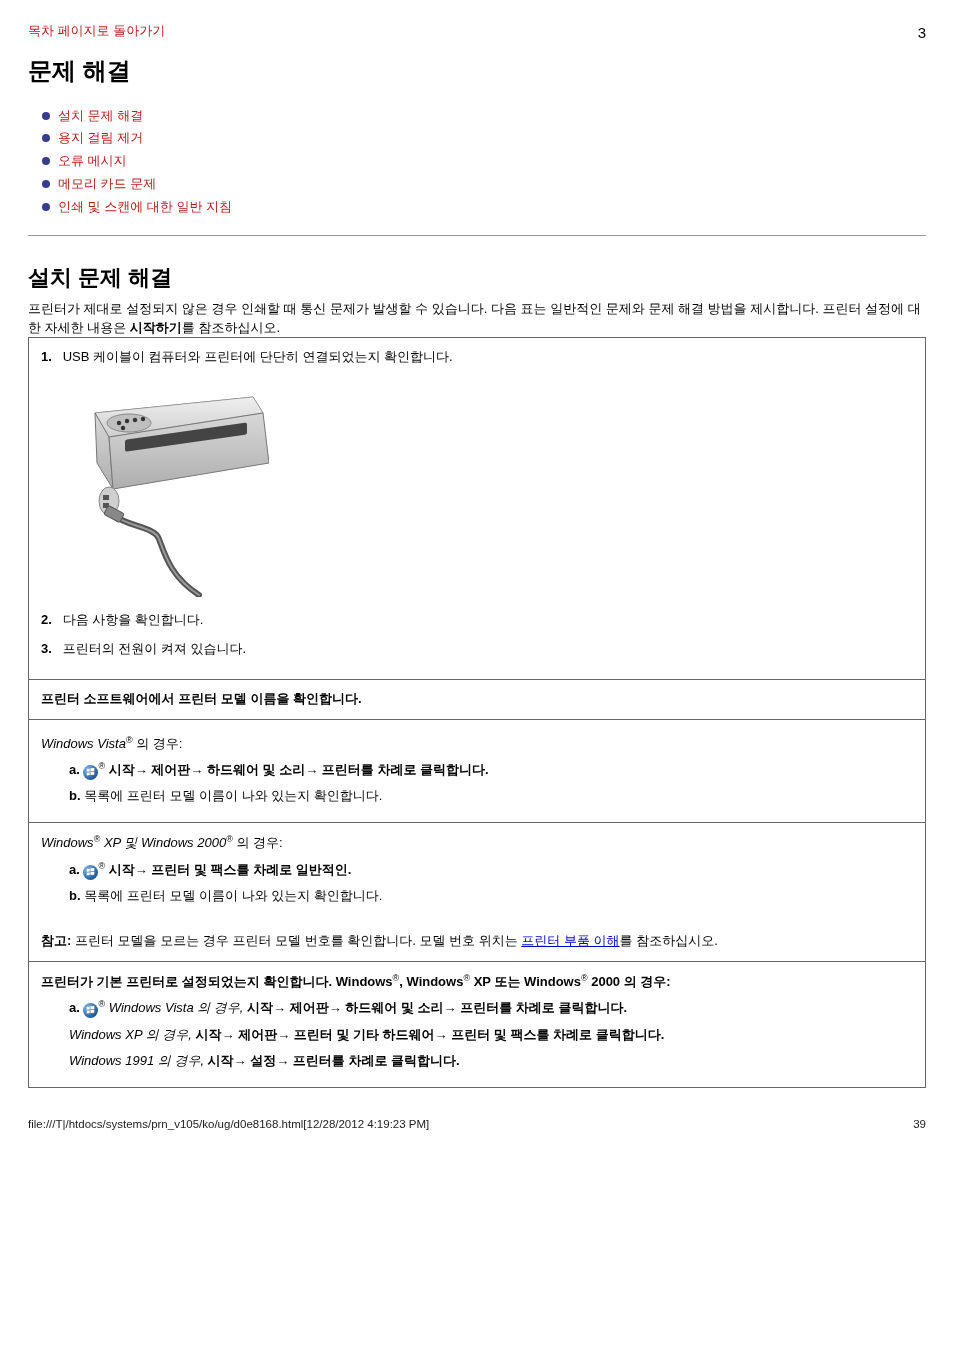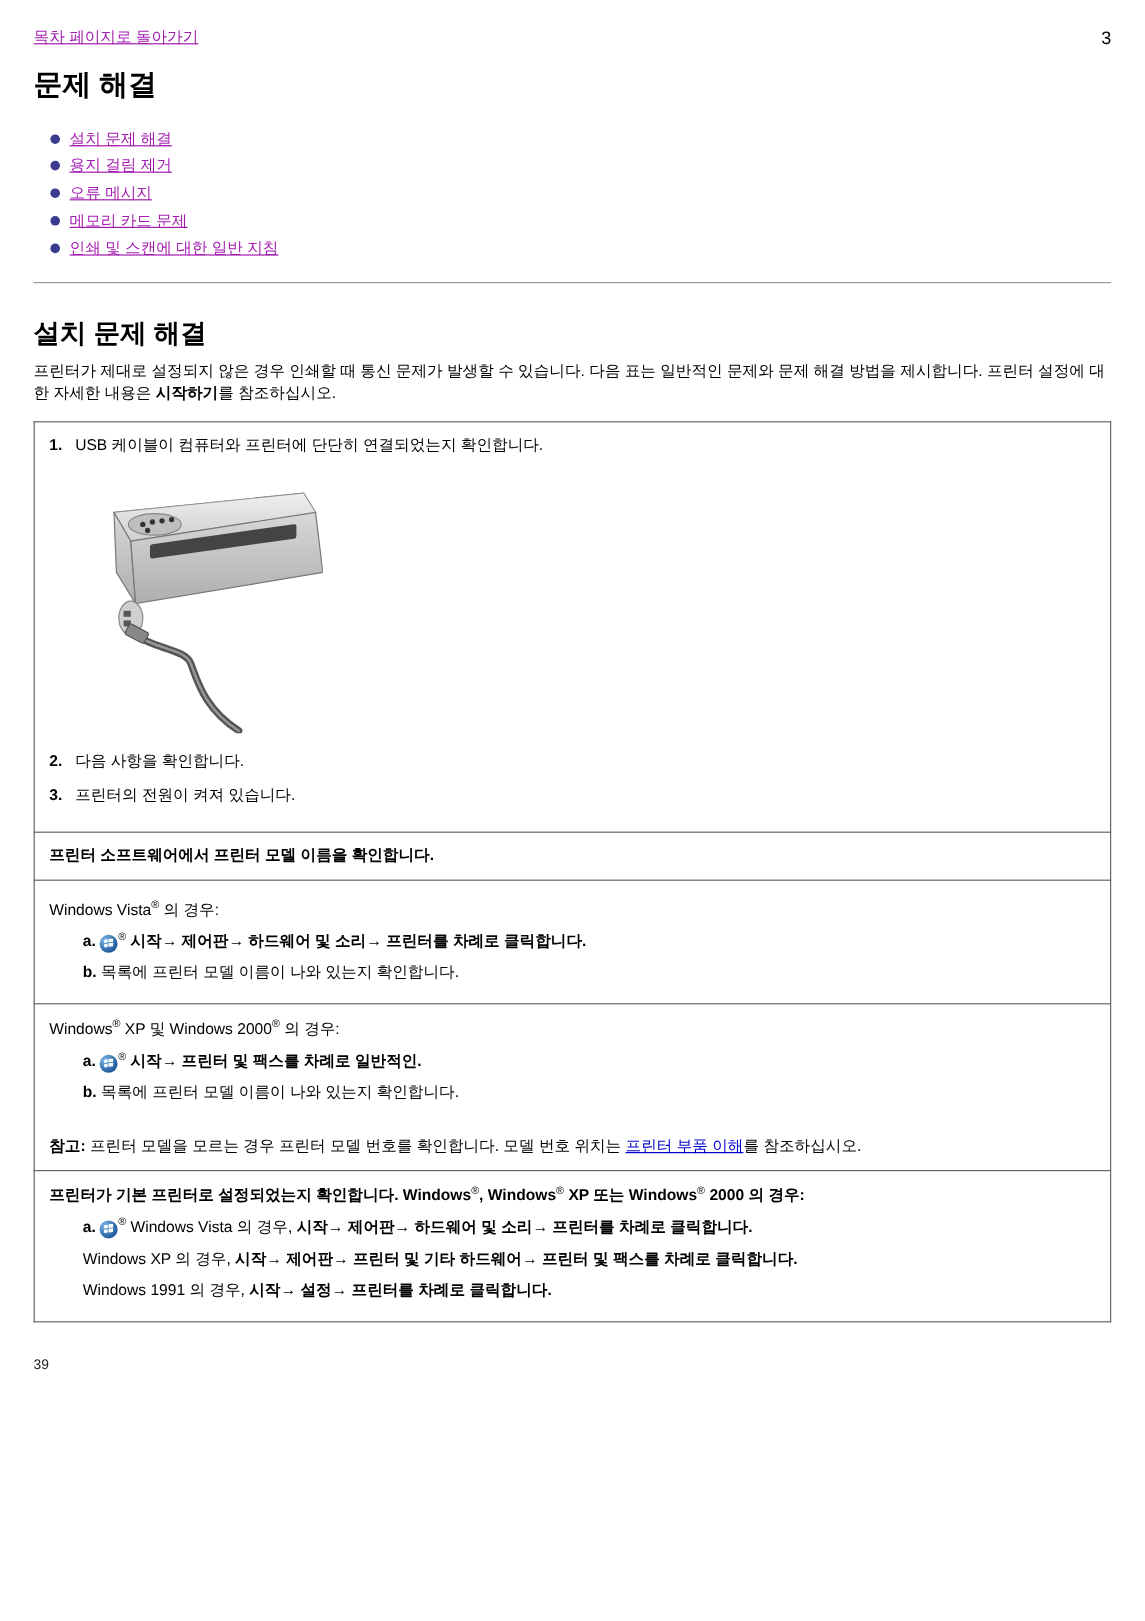--- a/index.html
+++ b/index.html
@@ -6,22 +6,21 @@
     body {
       font-family: Arial, Helvetica, sans-serif;
       background: #ffffff;
       color: #000000;
       font-size: 13px;
       line-height: 1.45;
       padding: 22px 28px 40px 28px;
       width: 954px;
     }
     a, .link {
-      color: #a21caf;
-      text-decoration: underline;
+      color: #b91c1c;
       cursor: pointer;
     }
     .header-row {
       display: flex;
       justify-content: space-between;
       align-items: flex-start;
       margin-bottom: 8px;
     }
     .back-link { font-size: 13px; }
     .page-num-top { font-size: 15px; }
@@ -53,21 +52,21 @@
     hr.sep {
       border: none;
       border-top: 1px solid #999;
       margin: 10px 0 26px 0;
     }
     h2.section-title {
       font-size: 22px;
       font-weight: bold;
       margin-bottom: 6px;
     }
-    .lead { margin-bottom: 14px; }
+    .lead { }
     .lead b { font-weight: bold; }
     table.main {
       width: 100%;
       border-collapse: collapse;
     }
     table.main td, table.main th {
       border: 1px solid #666;
       padding: 10px 12px;
       vertical-align: top;
       text-align: left;
@@ -106,21 +105,21 @@
     }
     .win-badge svg { width: 9px; height: 9px; }
     .footer-row {
       display: flex;
       justify-content: space-between;
       margin-top: 28px;
       font-size: 11.5px;
       color: #222;
     }
     .bold { font-weight: bold; }
-    .italic { }
+    .italic { font-style: italic; }
     .spacer4 { height: 4px; }
     .cell-note { margin-top: 26px; }
     .inline-link { color:#0000cc; text-decoration:underline; }
   </style>
 </head>
 <body>
 
 <div class="header-row">
   <a class="back-link">목차 페이지로 돌아가기</a>
   <span class="page-num-top">3</span>
@@ -287,14 +286,15 @@
       <div class="substep">
         <span class="italic">Windows 1991 의 경우, </span>
         <span class="bold">시작→ 설정→ 프린터를 차례로 클릭합니다.</span>
       </div>
     </td>
   </tr>
 </tbody>
   </table>
 
 <div class="footer-row">
+  <span>file:///T|/htdocs/systems/prn_v105/ko/ug/d0e8168.html[12/28/2012 4:19:23 PM]</span>
   <span>39</span>
 </div>
 
 </body></html>

